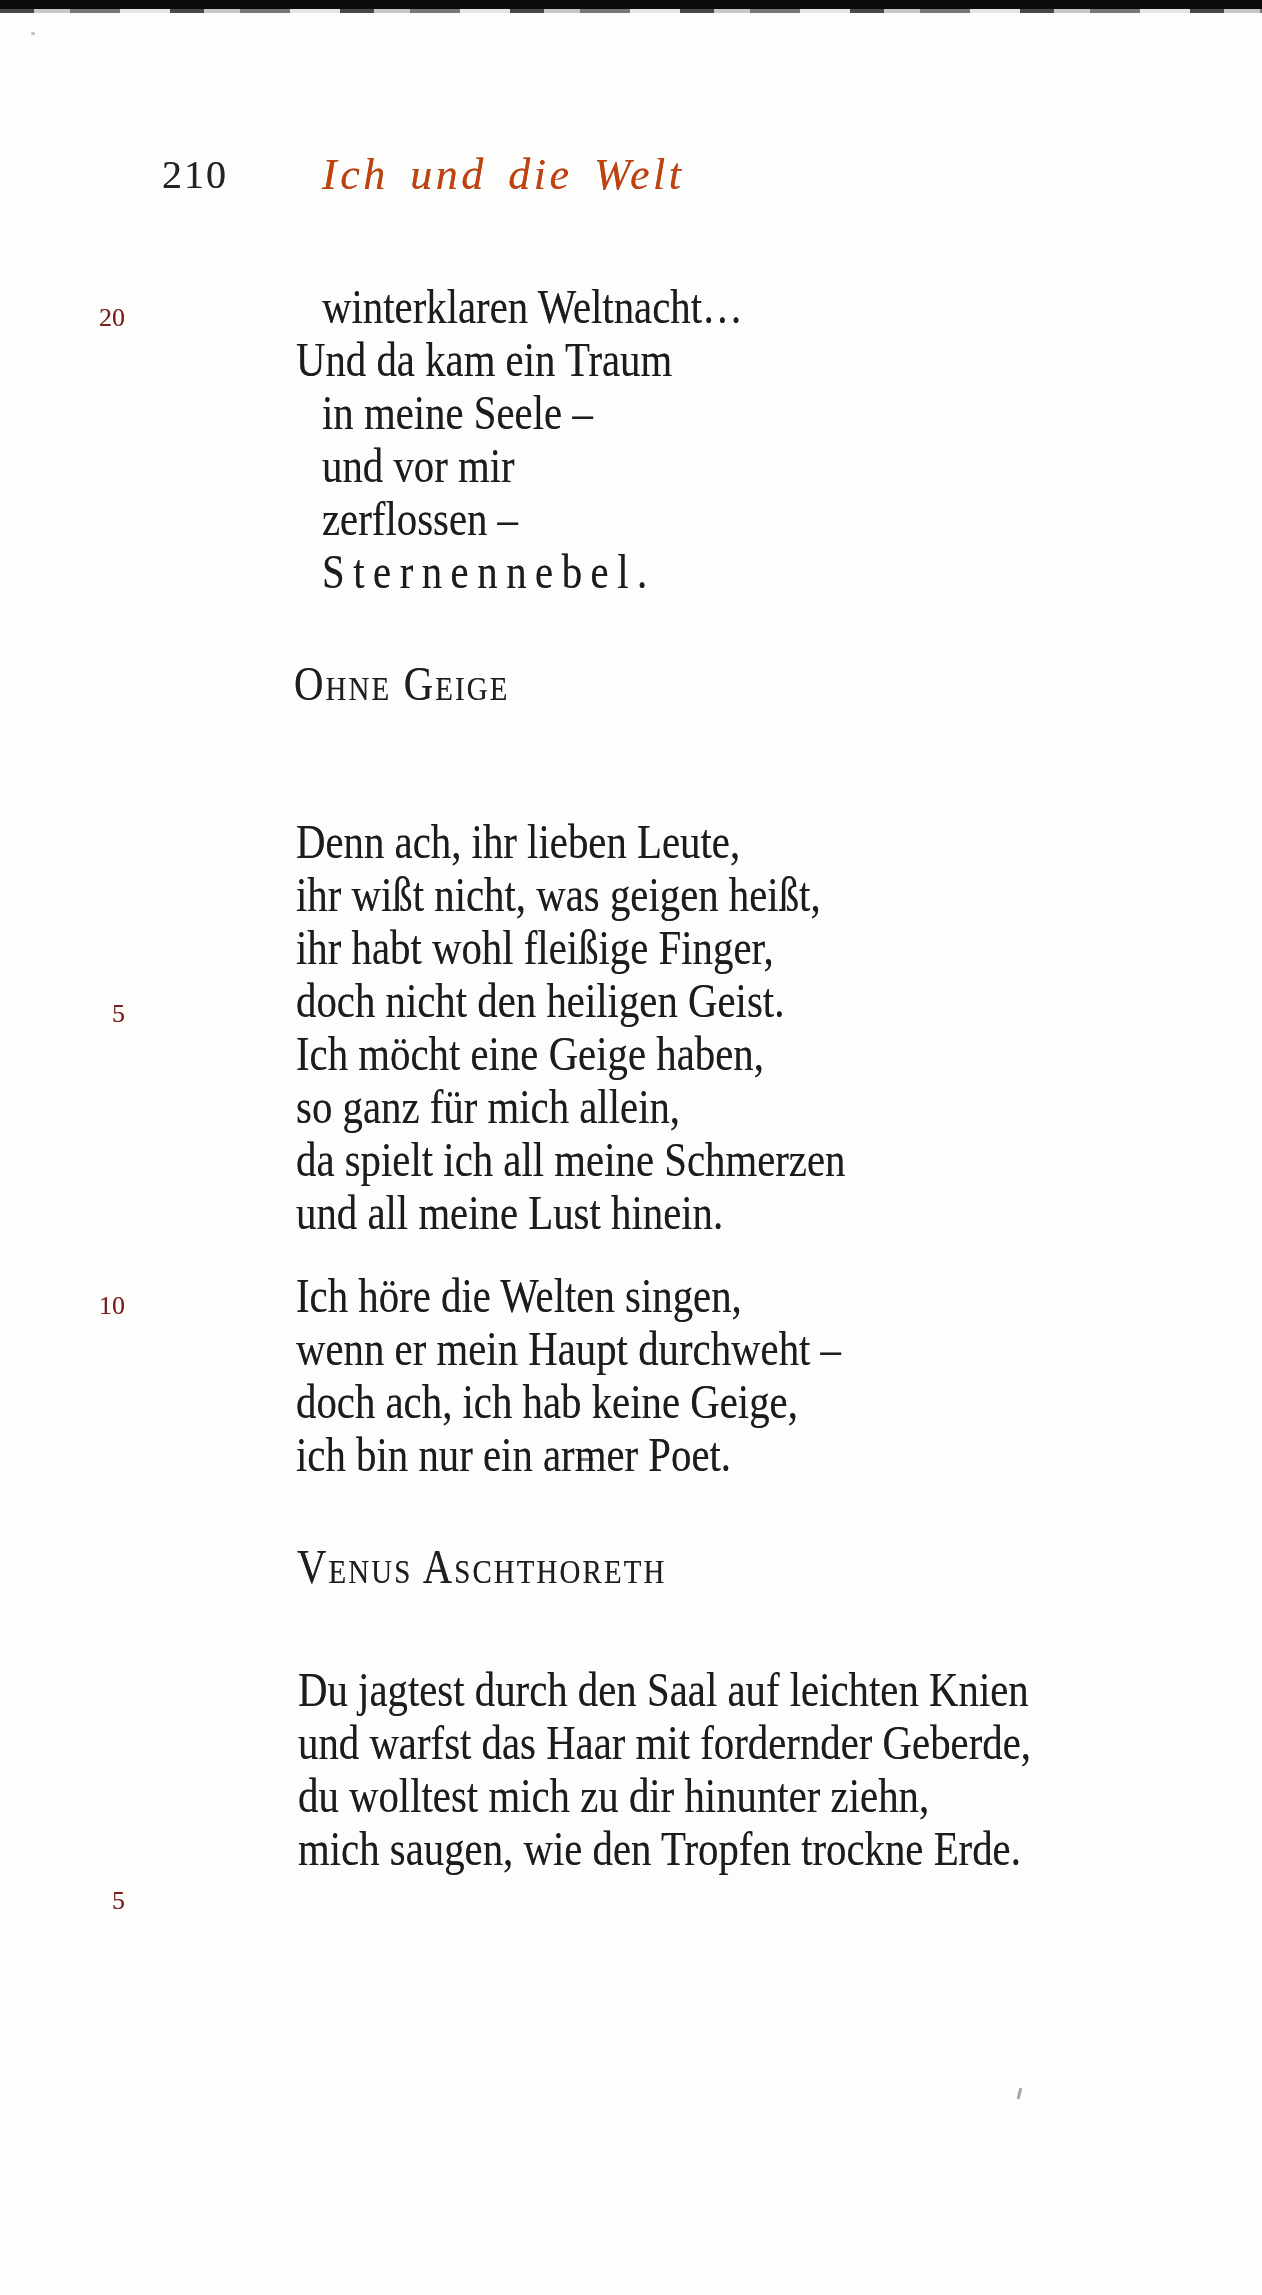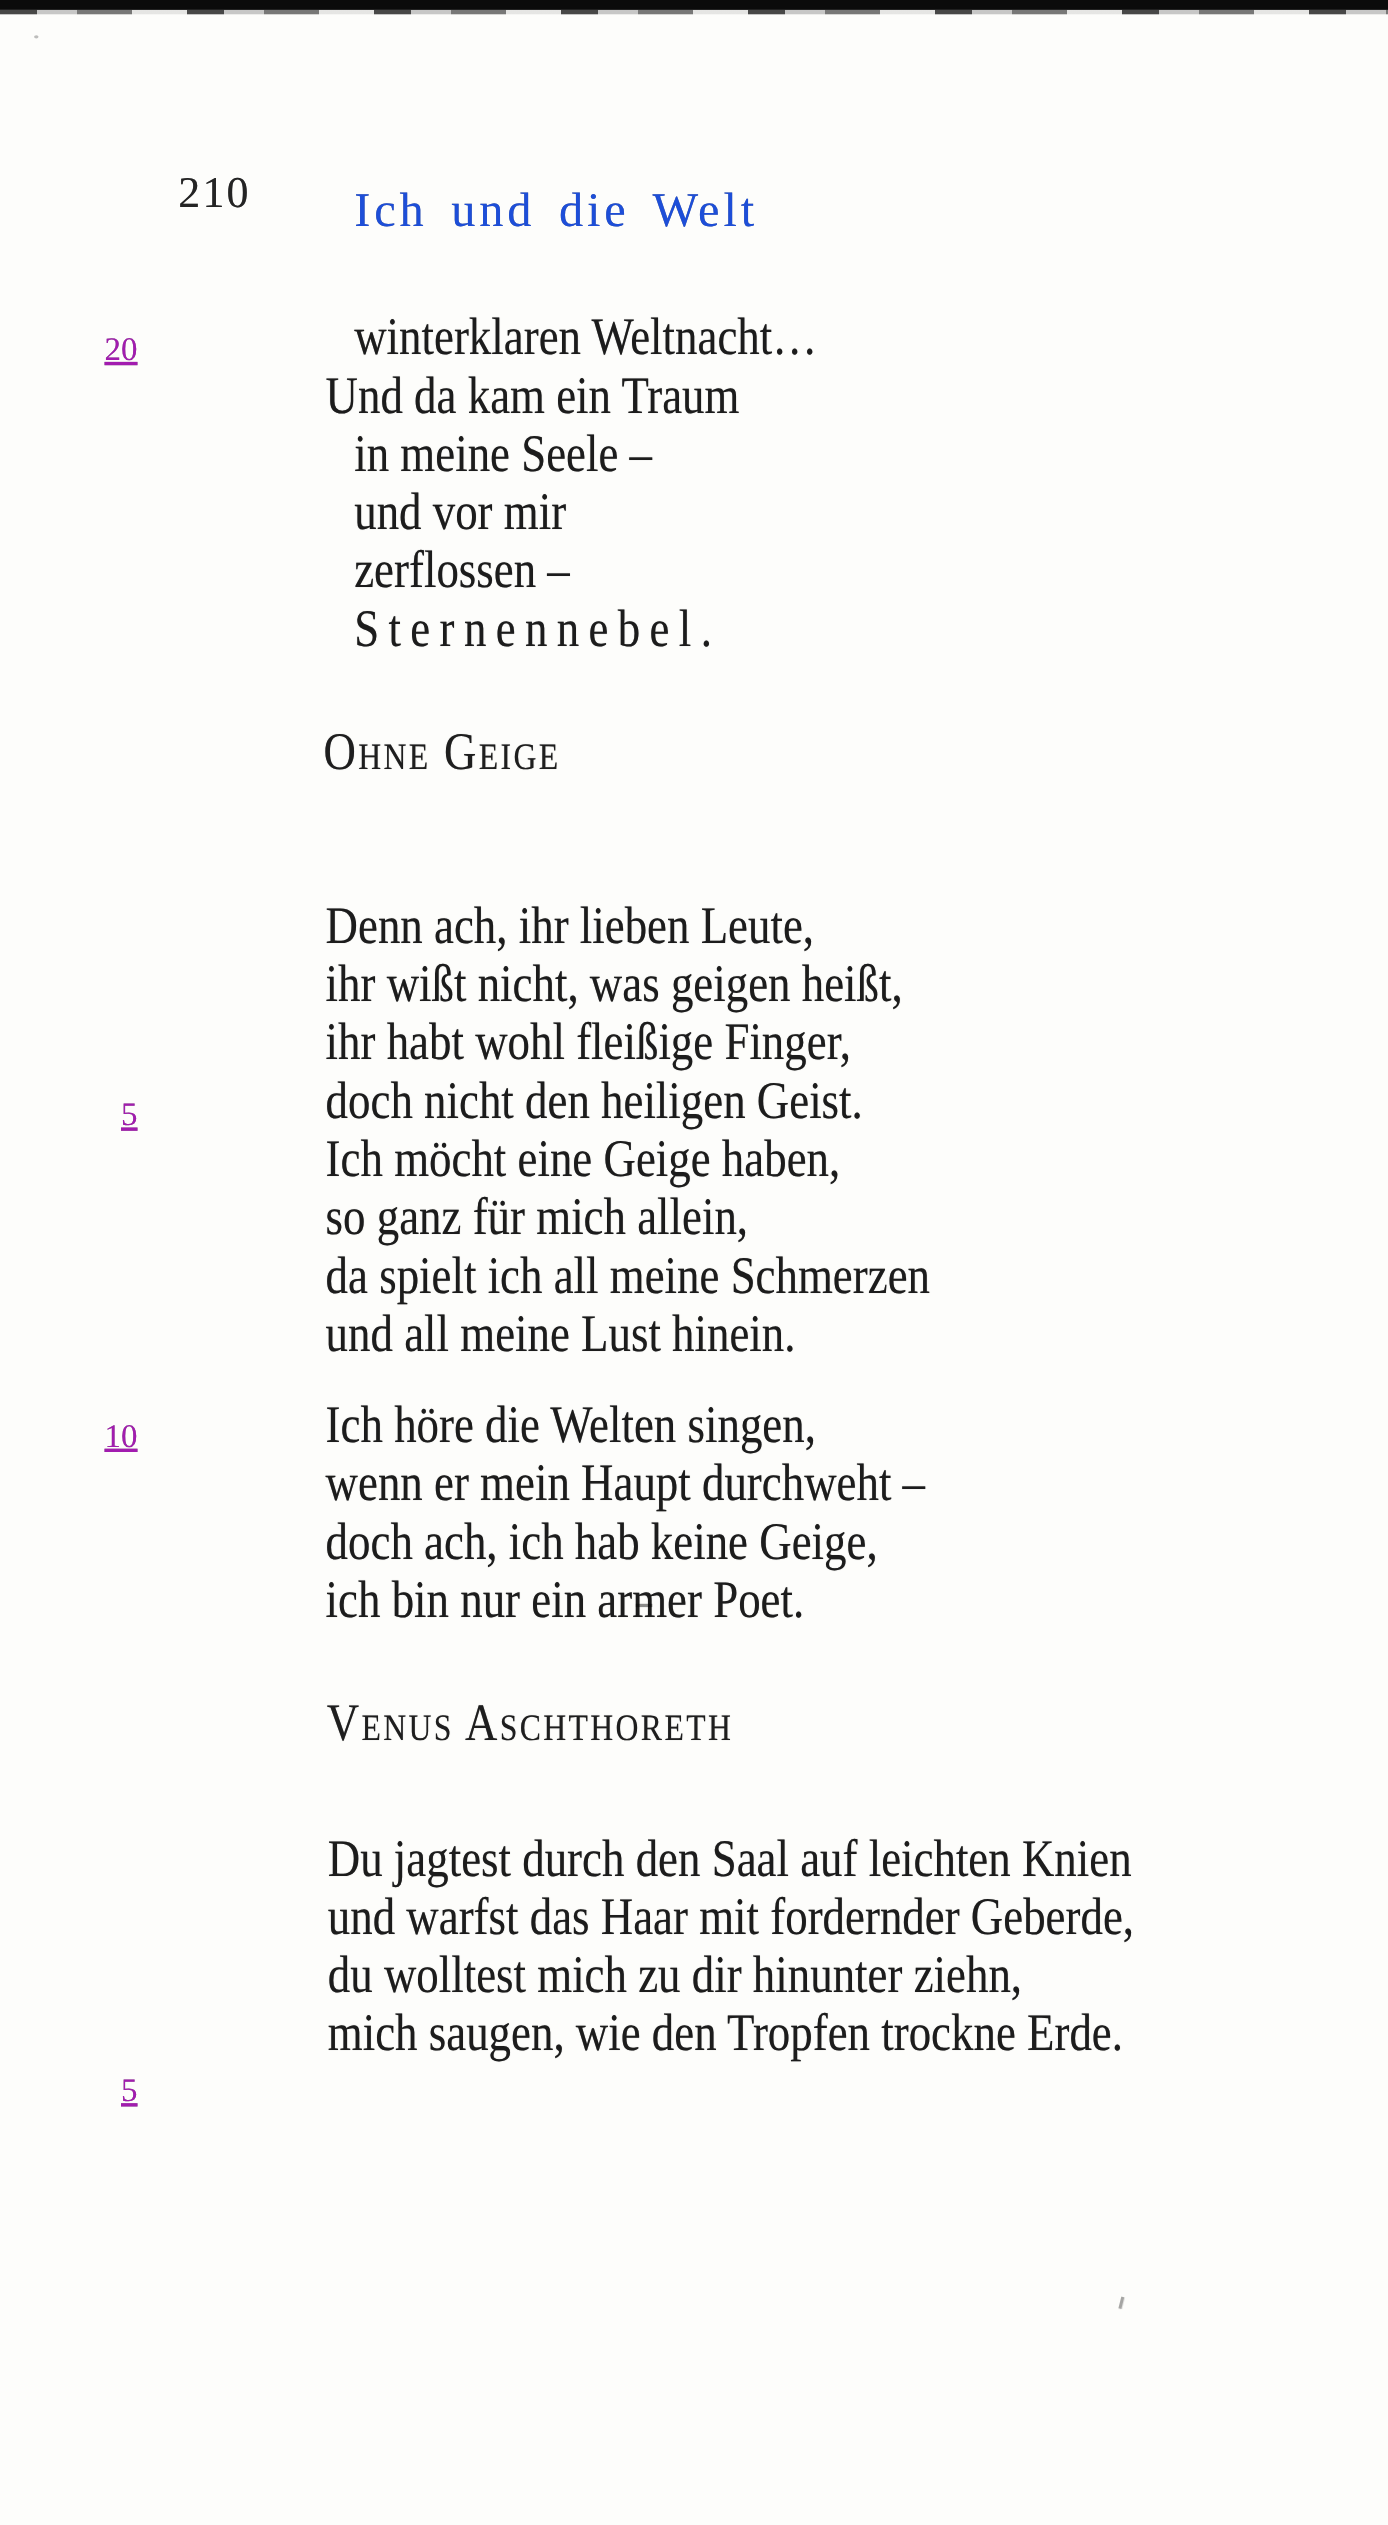--- a/index.html
+++ b/index.html
@@ -23,23 +23,23 @@
     filter:blur(.6px);
   }
 
   .pageheader{position:absolute;top:148px;left:0;width:100%;height:53px;}
   .pagenum{
     position:absolute;left:162px;top:0;height:53px;line-height:53px;
     font-size:40px;color:#242424;letter-spacing:2px;
     text-shadow:0 0 .6px rgba(0,0,0,.45);
   }
   .runtitle{
-    position:absolute;left:322px;top:16px;height:53px;line-height:53px;
-    font-size:44px;letter-spacing:3.5px;word-spacing:7px;
-    color:#1d4ed8;text-shadow:0 0 .6px rgba(0,0,0,.45);
+    position:absolute;left:322px;top:0;height:53px;line-height:53px;
+    font-style:italic;font-size:44px;letter-spacing:3.5px;word-spacing:7px;
+    color:#c2410c;text-shadow:0 0 .6px rgba(0,0,0,.45);
   }
 
   .block{position:absolute;margin-top:48px;}
   .vline{
     height:53px;line-height:53px;white-space:nowrap;
     font-size:48px;color:#1c1c1c;
     transform:scaleX(.85);transform-origin:0 50%;
     text-shadow:0 0 .7px rgba(0,0,0,.5);
   }
   .indent{margin-left:26px;}
@@ -51,23 +51,22 @@
     color:#1e1e1e;transform:scaleX(.85);transform-origin:0 50%;
     text-shadow:0 0 .7px rgba(0,0,0,.5);
   }
 
   .stanza{margin:0;padding:0;}
   .gap30{margin-top:30px;}
   .gap34{margin-top:34px;}
 
   .lineno{
     position:absolute;left:40px;width:85px;text-align:right;
-    font-size:30px;line-height:32px;color:#a21caf;
+    font-size:26px;line-height:32px;color:#7f1d1d;
     text-shadow:0 0 .5px rgba(0,0,0,.4);
-    text-decoration:underline;
   }
 
   
   .speck{position:absolute;background:rgba(0,0,0,.25);border-radius:50%;}
   .dashmark{position:absolute;background:rgba(0,0,0,.45);filter:blur(.4px);}
   .tickmark{position:absolute;background:rgba(0,0,0,.35);transform:rotate(14deg);filter:blur(.3px);}
 </style>
 </head>
 <body>
 

